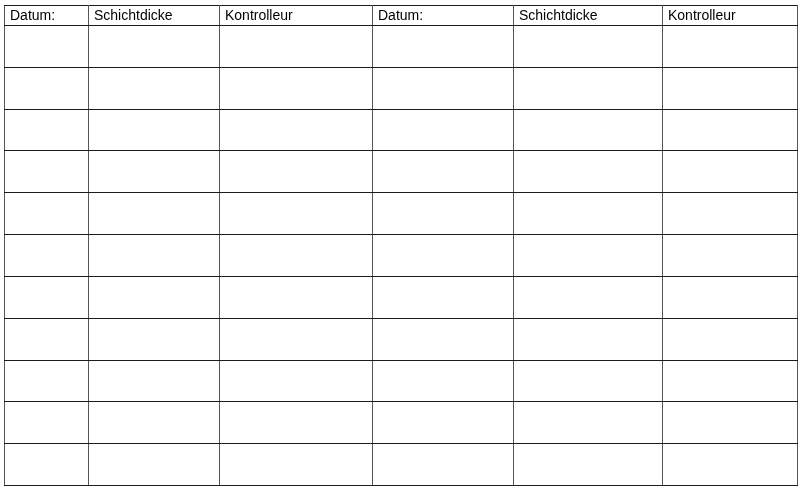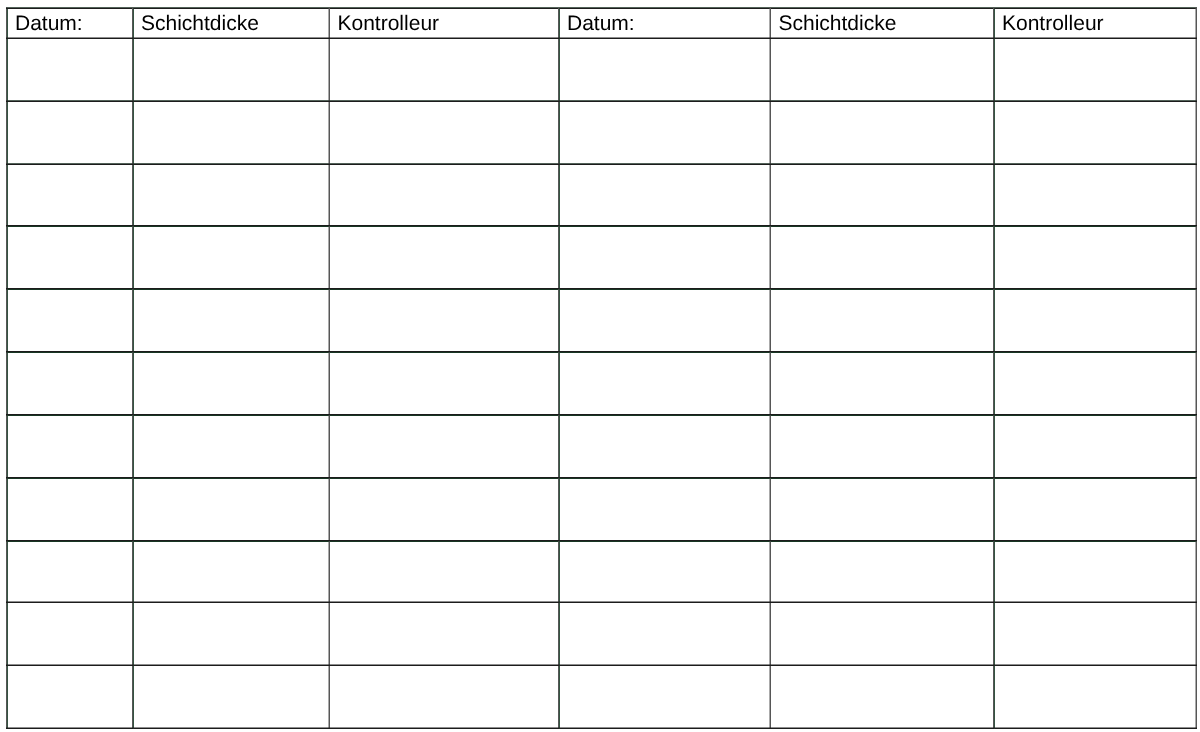--- a/index.html
+++ b/index.html
@@ -18,21 +18,21 @@
     background: #ffffff;
   }
   table.form-table {
     position: absolute;
     left: 4px;
     top: 5px;
     width: 793px;
     height: 481px;
     border-collapse: collapse;
     table-layout: fixed;
-    background: #14532d;
+    background: #ec4899;
   }
   table.form-table th,
   table.form-table td {
     border-top: 1px solid #1c1c1c;
     border-bottom: 1px solid #1c1c1c;
     border-left: 1px solid #565656;
     border-right: 1px solid #565656;
     background: #ffffff;
     box-sizing: border-box;
     overflow: hidden;

